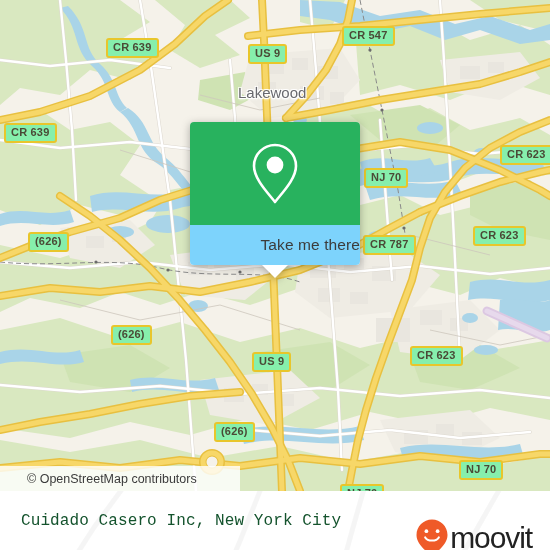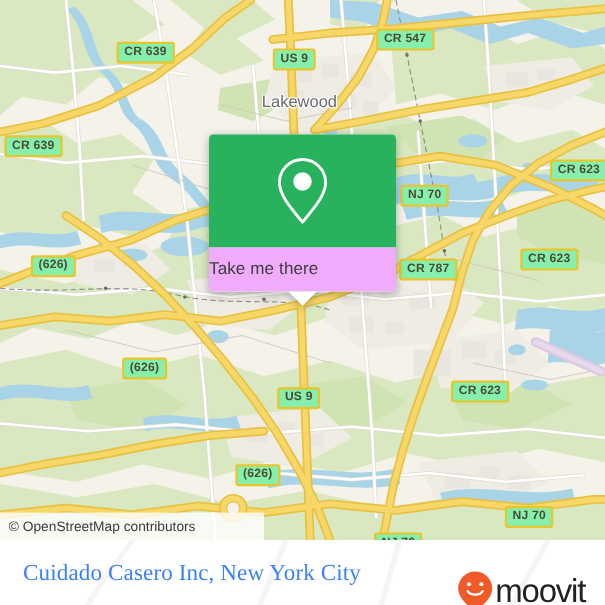--- a/index.html
+++ b/index.html
@@ -58,22 +58,22 @@
     overflow:hidden;
     background:#ffffff;
   }
   #popup .green{
     height:103px;
     background:#28b25e;
     display:flex;align-items:center;justify-content:center;
   }
   #popup .white{
     height:40px;
-    background:#f0abfc;
-    display:flex;align-items:center;justify-content:flex-start;
+    background:#7dd3fc;
+    display:flex;align-items:center;justify-content:flex-end;
   }
   #popup .cta{
     font-size:15.5px;
     color:#3c3c3c;
     font-family:"Liberation Sans", sans-serif;
     letter-spacing:.1px;
   }
   #popup .tail{
     position:absolute;
     left:50%;margin-left:-13px;
@@ -84,21 +84,21 @@
     border-top:13px solid #ffffff;
   }
 
   
   #attrib{
     position:absolute;left:0;top:466px;
     height:25px;
     width:240px;
     background:rgba(255,255,255,.80);
     display:flex;align-items:center;
-    padding-left:8px;
+    padding-left:27px;
     box-sizing:border-box;
     font-size:12.5px;
     color:#3b3b3b;
     font-family:"Liberation Sans", sans-serif;
     white-space:nowrap;
   }
 
   
   #footer{
     position:absolute;left:0;top:491px;
@@ -108,23 +108,23 @@
   }
   #footer .watermark{position:absolute;left:0;top:-60px;opacity:.09;}
   #footer .inner{
     position:relative;
     height:59px;
     display:flex;align-items:center;justify-content:space-between;
     padding:0 18px 0 21px;
     box-sizing:border-box;
   }
   #footer .placename{
-    font-size:21px;
-    color:#3b82f6;
-    font-family:Liberation Serif, serif;
+    font-size:16px;
+    color:#14532d;
+    font-family:Liberation Mono, monospace;
     white-space:nowrap;
     letter-spacing:.1px;
   }
   #footer .brand{display:flex;align-items:center;gap:1px;margin-top:34px;}
   #footer .brandword{
     font-size:30px;
     color:#222222;
     font-family:"Liberation Sans", sans-serif;
     letter-spacing:-1.1px;
     line-height:30px;

